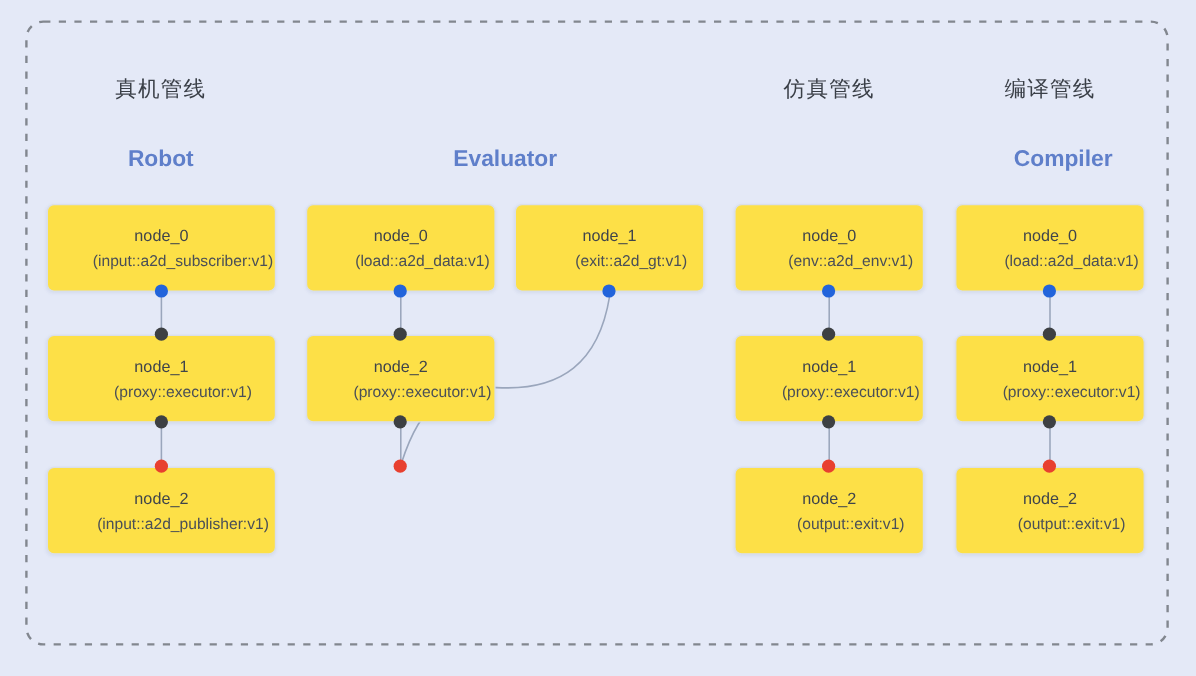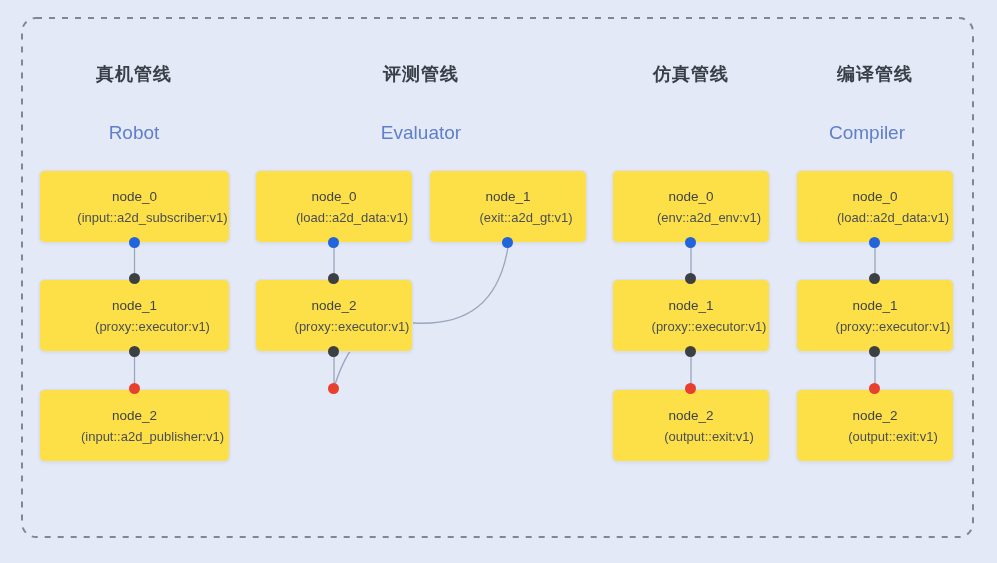--- a/index.html
+++ b/index.html
@@ -19,31 +19,31 @@
     left: 0; top: 0;
     width: 997px; height: 563px;
     pointer-events: none;
   }
   .title-zh {
     position: absolute;
     top: 62px;
     width: 180px;
     text-align: center;
     font-size: 18px;
-    font-weight: 700;
+    font-weight: 400;
     color: #3a3f47;
     letter-spacing: 1px;
   }
   .title-en {
     position: absolute;
     top: 122px;
     width: 180px;
     text-align: center;
     font-size: 19px;
-    font-weight: 400;
+    font-weight: 700;
     color: #5f7fca;
   }
   .node-box {
     position: absolute;
     height: 73px;
     background: #fde047;
     border: 1px solid #dadfe8;
     border-radius: 6px;
     box-shadow: 0 1px 3px rgba(80,100,150,0.10);
     display: flex;
@@ -90,25 +90,24 @@
 
     <line x1="691" y1="243" x2="691" y2="279" stroke="#9aa6bc" stroke-width="1.3"></line>
     <line x1="691" y1="352" x2="691" y2="389" stroke="#9aa6bc" stroke-width="1.3"></line>
 
     <line x1="875" y1="243" x2="875" y2="279" stroke="#9aa6bc" stroke-width="1.3"></line>
     <line x1="875" y1="352" x2="875" y2="389" stroke="#9aa6bc" stroke-width="1.3"></line>
   </svg>
 
   <div class="title-zh" style="left:44px">真机管线</div>
   <div class="title-en" style="left:44px">Robot</div>
-  <div class="title-zh" style="left:331px">评测管线</div>
   <div class="title-en" style="left:331px">Evaluator</div>
   <div class="title-zh" style="left:601px">仿真管线</div>
   <div class="title-zh" style="left:785px">编译管线</div>
-  <div class="title-en" style="left:777px">Compiler</div>
+  <div class="title-en" style="left:796px">Compiler</div>
 
   <div class="node-box" style="left:39px;top:170px;width:191px">
     <div class="node-name">node_0</div>
     <div class="node-detail">(input::a2d_subscriber:v1)</div>
   </div>
   <div class="node-box" style="left:39px;top:279px;width:191px">
     <div class="node-name">node_1</div>
     <div class="node-detail">(proxy::executor:v1)</div>
   </div>
   <div class="node-box" style="left:39px;top:389px;width:191px">

